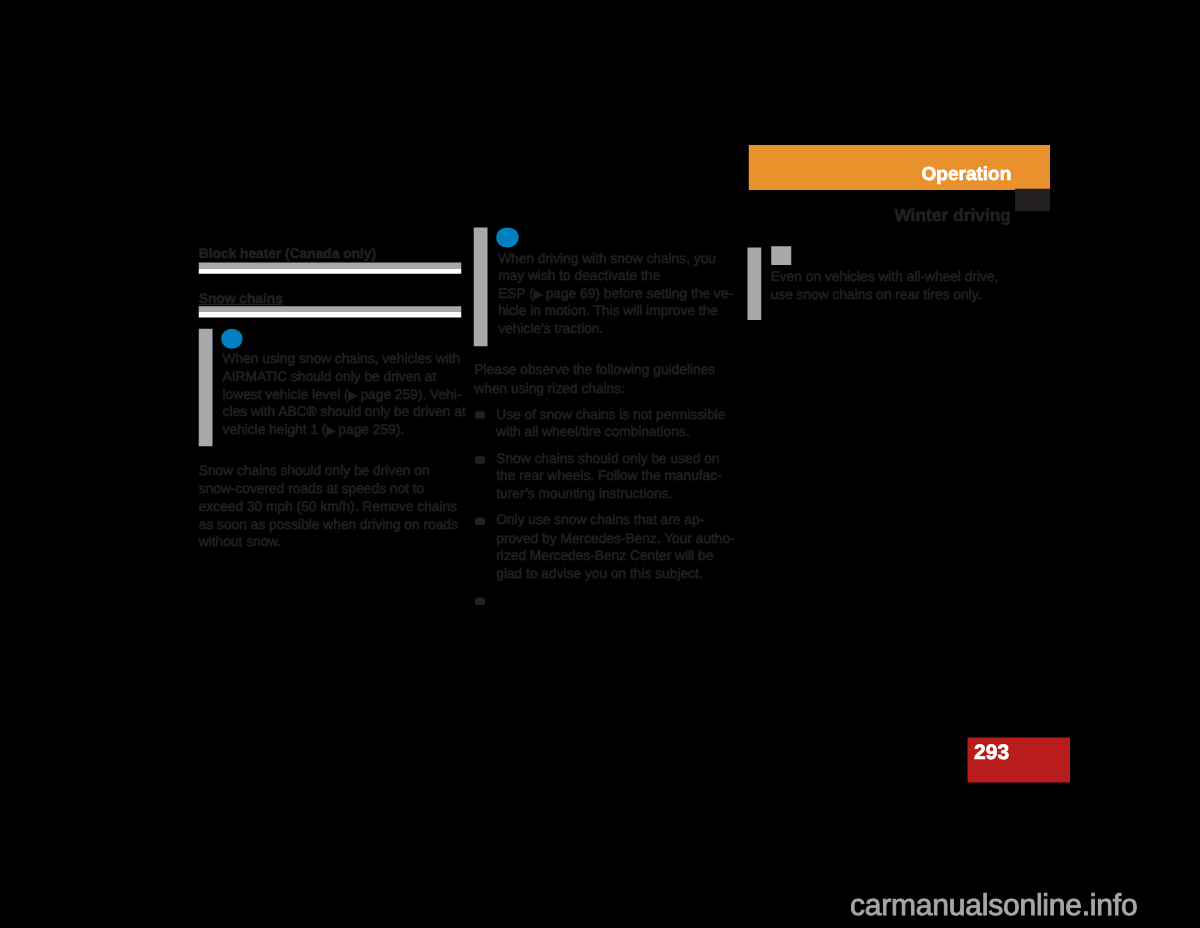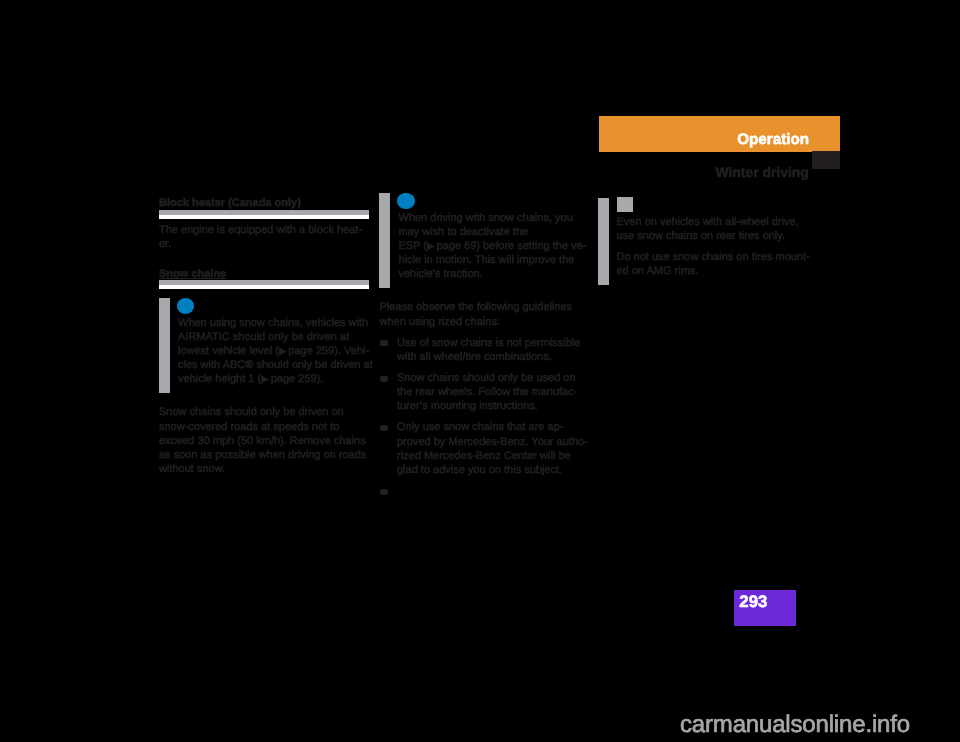--- a/index.html
+++ b/index.html
@@ -12,21 +12,21 @@
 
   
   .hdr-bar{position:absolute;left:599px;top:116px;width:241px;height:36px;background:#e8912d;text-align:center;}
   .hdr-title{position:absolute;right:31px;top:15.6px;font-size:15.2px;font-weight:bold;color:#ffffff;line-height:15px;}
   .hdr-sub{position:absolute;left:715.5px;top:153.6px;font-size:13.9px;font-weight:bold;color:#231f20;line-height:14px;margin-top:11px;}
   .hdr-tab{position:absolute;left:812px;top:151px;width:28px;height:18px;background:#231f20;}
 
   
   .col{position:absolute;width:210px;}
   .col1{left:159px;top:197px;}
-  .col2{left:379.5px;top:189px;}
+  .col2{left:379.5px;top:178px;}
   .col3{left:598.5px;top:193.5px;}
 
   h3{font-size:11px;font-weight:bold;margin:0;padding:0;line-height:12px;}
   h3.h2{padding-top:9.3px;text-decoration:underline;}
   .rule{height:9px;margin-top:0.7px;margin-bottom:4.6px;
         background:linear-gradient(to bottom,#a7a9ac 0px,#a7a9ac 5px,#ffffff 5px,#ffffff 9px);}
   p{font-size:11px;line-height:14.2px;margin:0 0 6.8px 0;white-space:pre;}
   p.last{margin-bottom:0;}
 
   
@@ -38,42 +38,40 @@
   .note.gray .ntext{white-space:normal;}
   .note.gray .dot{border-radius:0;background:#a7a9ac;width:16.3px;height:14.4px;left:18px;top:3.9px;}
 
   
   ul{margin:0;padding:0;list-style:none;}
   li{font-size:11px;line-height:14.2px;margin:0 0 6.9px 0;padding-left:17.5px;position:relative;white-space:pre;}
   li.last{margin-bottom:0;}
   li .b{position:absolute;left:0.4px;top:4.8px;width:8.3px;height:6px;border-radius:1.8px;background:#231f20;}
 
   
-  .footer-page{position:absolute;left:734px;top:590px;width:62px;height:36px;background:#6d28d9;}
+  .footer-page{position:absolute;left:774px;top:590px;width:82px;height:36px;background:#b91c1c;}
   .footer-num{position:absolute;left:5.3px;top:4px;font-size:16.8px;font-weight:bold;color:#ffffff;line-height:16px;}
   .watermark{position:absolute;left:680px;top:710px;font-size:24px;font-weight:normal;color:#a6a6a6;line-height:30px;letter-spacing:-0.17px;-webkit-text-stroke:0.7px #a6a6a6;}
   .frac{white-space:pre;font-size:11px;line-height:14.2px;}
   .xref-arrow{font-size:9.4px;letter-spacing:-0.6px;margin-right:-0.2px;}
 </style>
 </head>
 <body>
 
 <div class="page">
 
   <div class="hdr-bar">
     <div class="hdr-title">Operation</div>
   </div>
   <div class="hdr-sub">Winter driving</div>
   <div class="hdr-tab"></div>
 
   <div class="col col1">
     <h3>Block heater (Canada only)</h3>
     <div class="rule"></div>
-    <p>The engine is equipped with a block heat-
-er.</p>
     <h3 class="h2">Snow chains</h3>
     <div class="rule"></div>
     <div class="note">
       <div class="bar"></div>
       <div class="dot"></div>
       <div class="ntext">When using snow chains, vehicles with
 AIRMATIC should only be driven at
 lowest vehicle level (<span class="xref-arrow">▶</span> page 259). Vehi-
 cles with ABC® should only be driven at
 vehicle height 1 (<span class="xref-arrow">▶</span> page 259).</div>
@@ -111,22 +109,20 @@
     </ul>
   </div>
 
   <div class="col col3">
     <div class="note gray">
       <div class="bar"></div>
       <div class="dot"></div>
       <div class="ntext">
         <p>Even on vehicles with all-wheel drive,
 use snow chains on rear tires only.</p>
-        <p class="last">Do not use snow chains on tires mount-
-ed on AMG rims.</p>
       </div>
     </div>
   </div>
 
   <div class="footer-page">
     <div class="footer-num">293</div>
   </div>
   <div class="watermark">carmanualsonline.info</div>
 </div>
 

